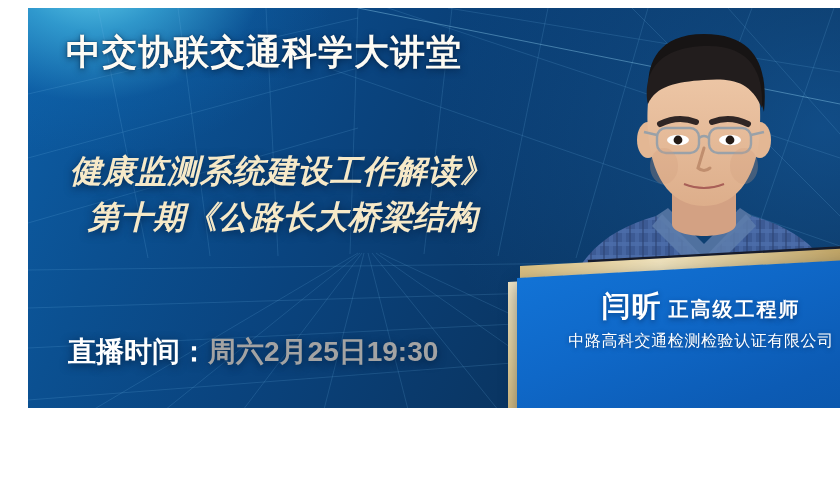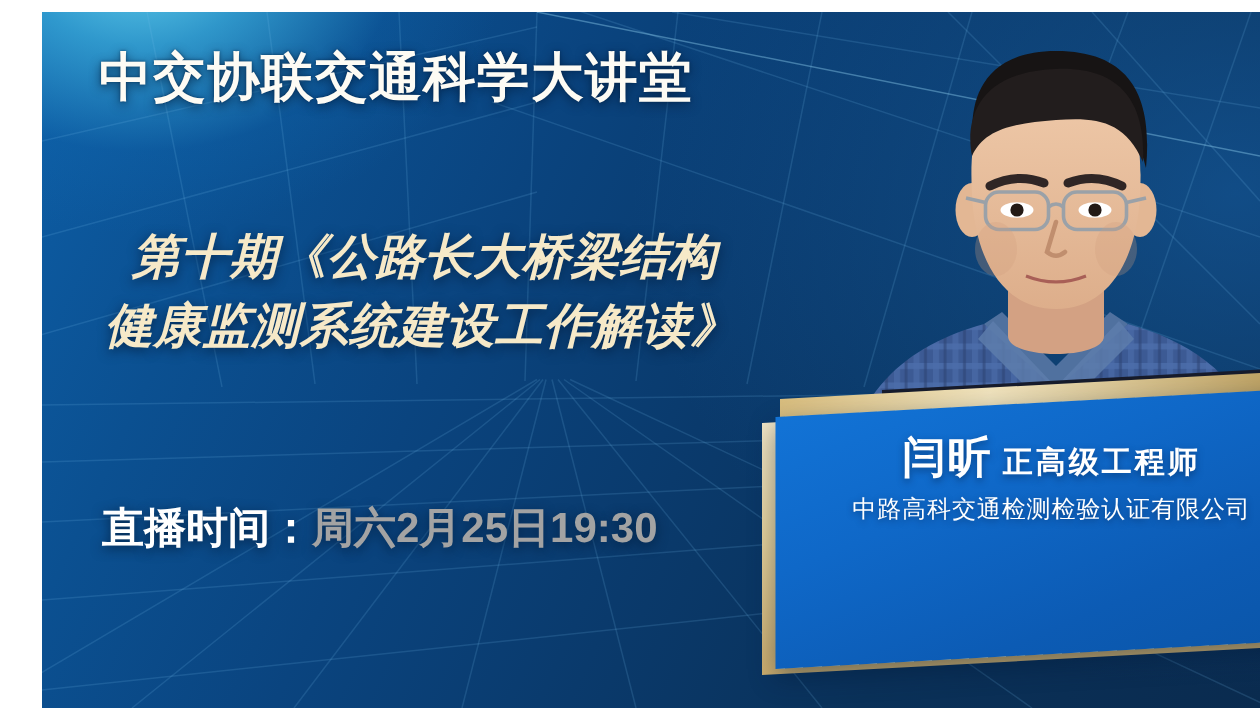--- a/index.html
+++ b/index.html
@@ -5,21 +5,21 @@
   html,body{margin:0;padding:0;}
   body{
     width:840px;height:480px;overflow:hidden;
     background:#ffffff;
     font-family:"Liberation Sans","DejaVu Sans",sans-serif;
   }
 
   
   #poster{
     position:relative;
-    width:840px;height:480px;
+    width:840px;height:408px;
     background:#ffffff;
     overflow:hidden;
   }
 
   
   #canvas{
     position:absolute;
     left:28px;top:8px;
     width:812px;height:464px;
     overflow:hidden;
@@ -200,22 +200,22 @@
       <line class="soft" x1="0" y1="150" x2="330" y2="60"></line>
       <line class="soft" x1="0" y1="215" x2="330" y2="120"></line>
       <line class="bright" x1="330" y1="0" x2="812" y2="96"></line>
       <line class="soft" x1="604" y1="0" x2="812" y2="208"></line>
       <line class="soft" x1="700" y1="0" x2="812" y2="126"></line>
     </svg>
 
     <div id="headline">中交协联交通科学大讲堂</div>
 
     <div id="subtitle">
+      <div class="ln l2">健康监测系统建设工作解读》</div>
       <div class="ln l1">第十期《公路长大桥梁结构</div>
-      <div class="ln l2">健康监测系统建设工作解读》</div>
     </div>
 
     <svg id="portrait" viewBox="0 0 320 330">
       <defs>
         <linearGradient id="skin" x1="0" y1="0" x2="0" y2="1">
           <stop offset="0" stop-color="#f0cbab"></stop>
             <stop offset="1" stop-color="#ddae8b"></stop>
         </linearGradient>
         <linearGradient id="shirtg" x1="0" y1="0" x2="1" y2="1">
           <stop offset="0" stop-color="#3f5e99"></stop>

